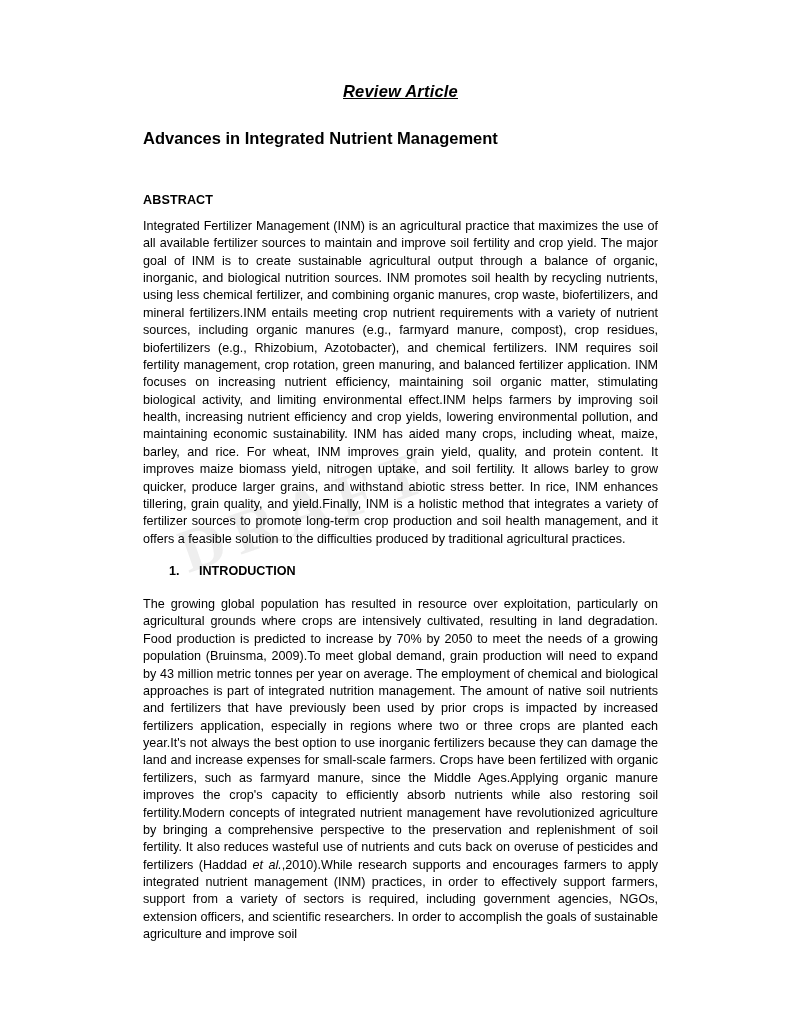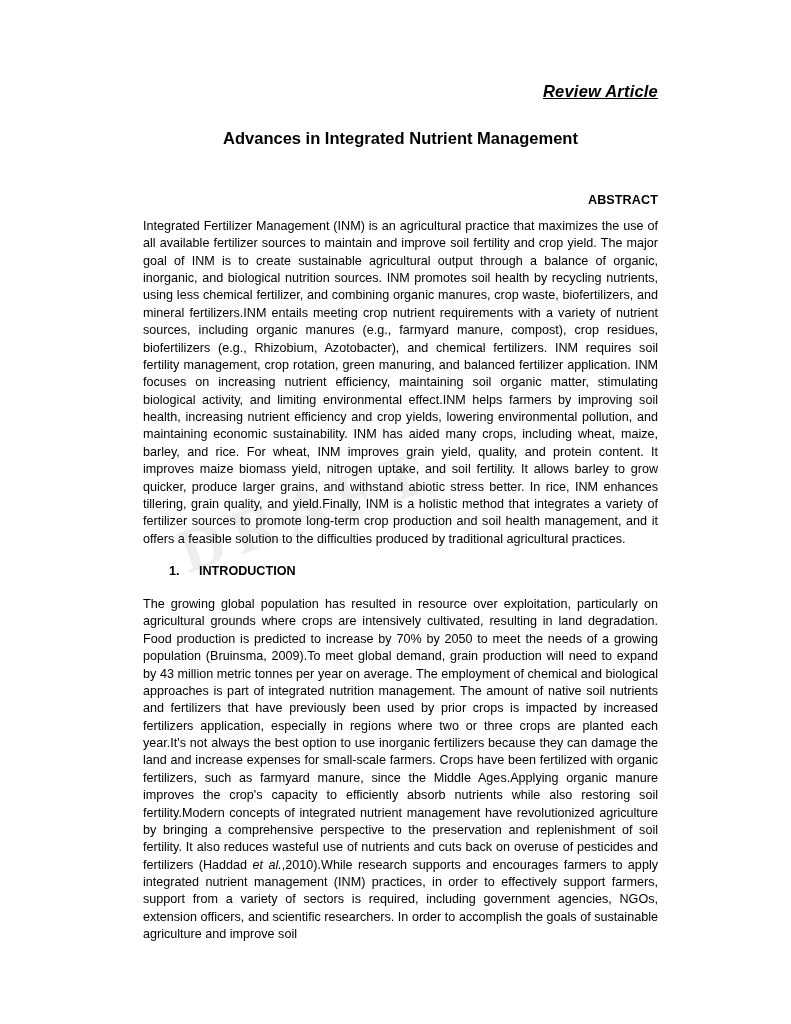--- a/index.html
+++ b/index.html
@@ -24,40 +24,39 @@
   }
   .content {
     position: absolute;
     left: 143px;
     top: 0;
     width: 515px;
     height: 1024px;
   }
   .review-label {
     margin-top: 82px;
-    text-align: right;
+    text-align: center;
     font-size: 16.5px;
     font-weight: bold;
     font-style: italic;
     text-decoration: underline;
     letter-spacing: 0.2px;
   }
   .title {
     margin-top: 26px;
-    text-align: center;
+    text-align: left;
     font-size: 16.5px;
     font-weight: bold;
     line-height: 1.45;
   }
   .section-head {
     margin-top: 42px;
     font-size: 12.6px;
     font-weight: bold;
     letter-spacing: 0.1px;
-    text-align: right;
   }
   .abstract-body {
     margin-top: 11px;
     font-size: 12.6px;
     line-height: 1.38;
     text-align: justify;
     text-justify: inter-word;
   }
   .intro-head {
     margin-top: 16px;

